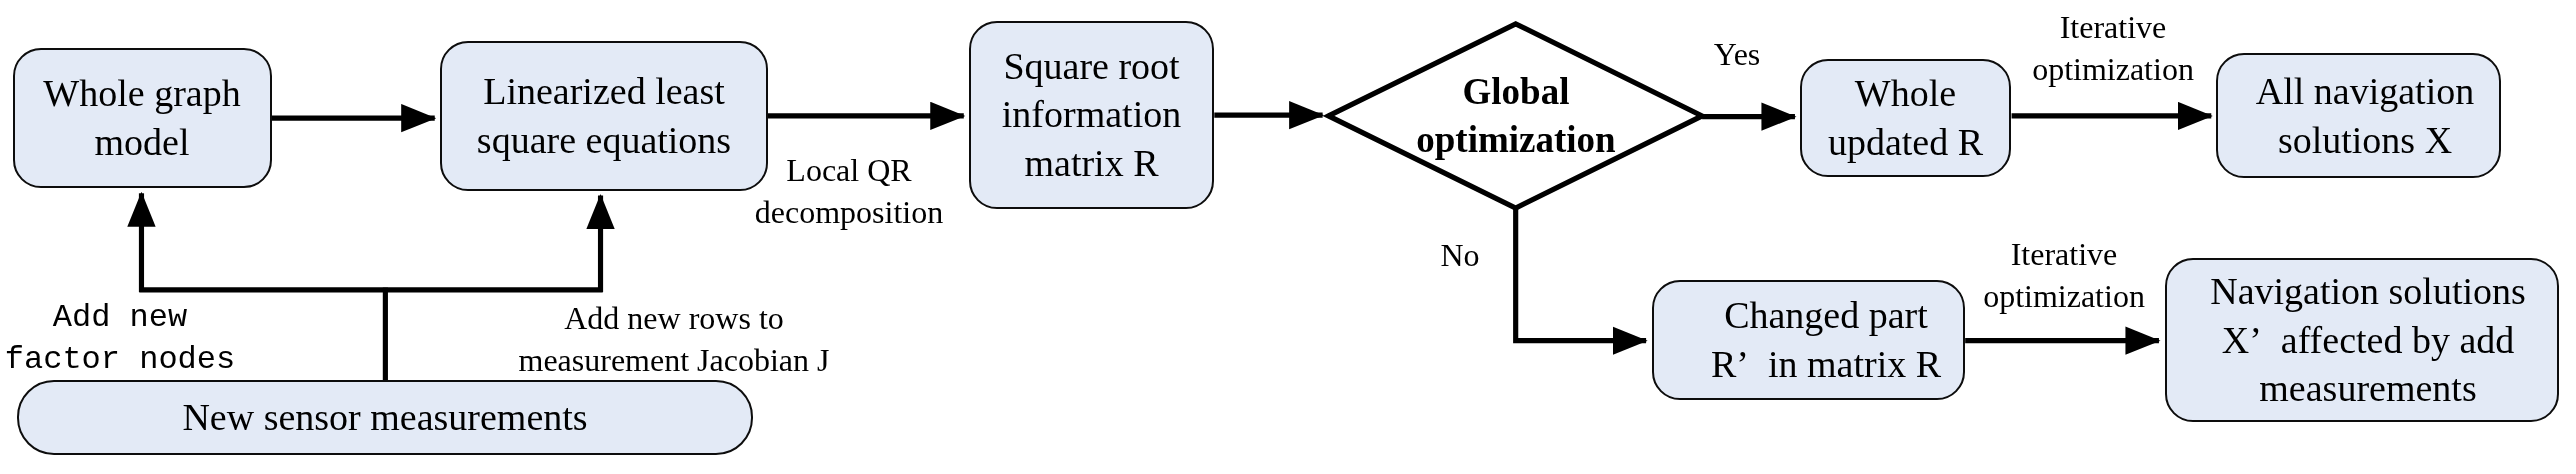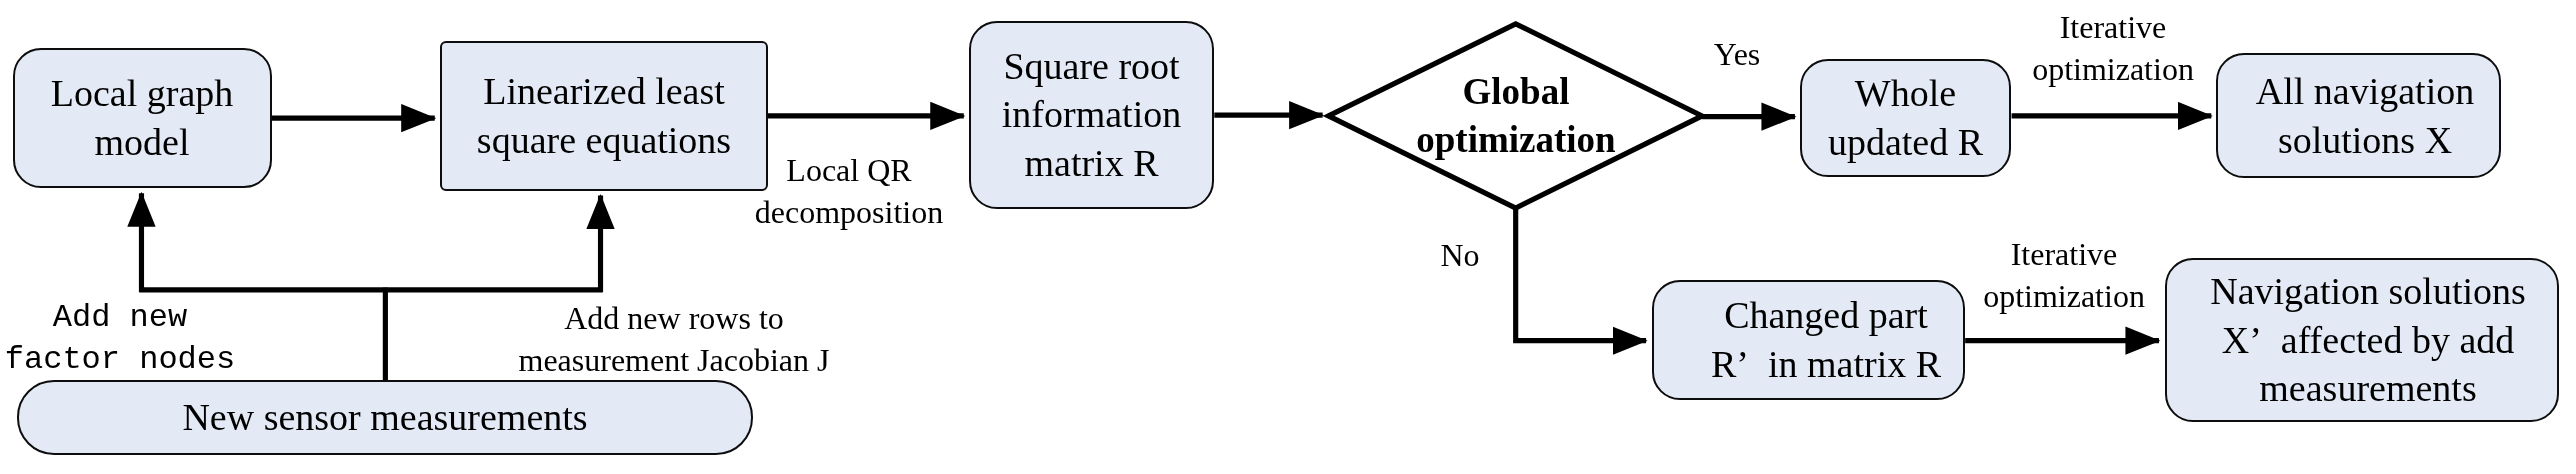--- a/index.html
+++ b/index.html
@@ -58,25 +58,25 @@
       <line x1="2667" y1="462" x2="2930" y2="462" marker-end="url(#ah)"></line>
       <line x1="523" y1="516" x2="523" y2="390"></line>
       <line x1="189" y1="393" x2="818" y2="393"></line>
       <line x1="192" y1="396" x2="192" y2="262" marker-end="url(#ah)"></line>
       <line x1="815" y1="396" x2="815" y2="265" marker-end="url(#ah)"></line>
     </g>
     <polygon points="1803,157 2057,32 2310,157 2057,282" fill="#ffffff" stroke="#000000" stroke-width="7"></polygon>
   </svg>
 
   <div class="node" style="left:12.5px;top:48px;width:259px;height:140px;">
-    <span>Local graph
+    <span>Whole graph
 model</span>
   </div>
 
-  <div class="node" style="left:440px;top:41px;width:328px;height:150px;border-radius:6px;">
+  <div class="node" style="left:440px;top:41px;width:328px;height:150px;">
     <span>Linearized least
 square equations</span>
   </div>
 
   <div class="node" style="left:969px;top:20.6px;width:245px;height:188px;">
     <span>Square root
 information
 matrix R</span>
   </div>
 

